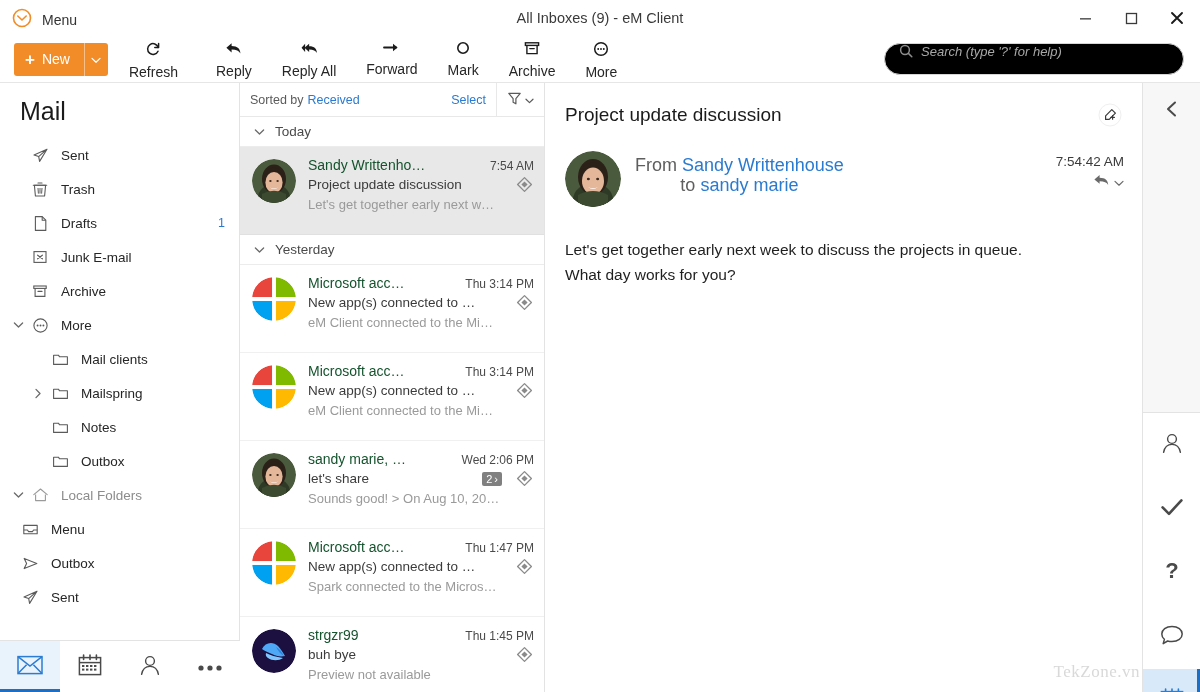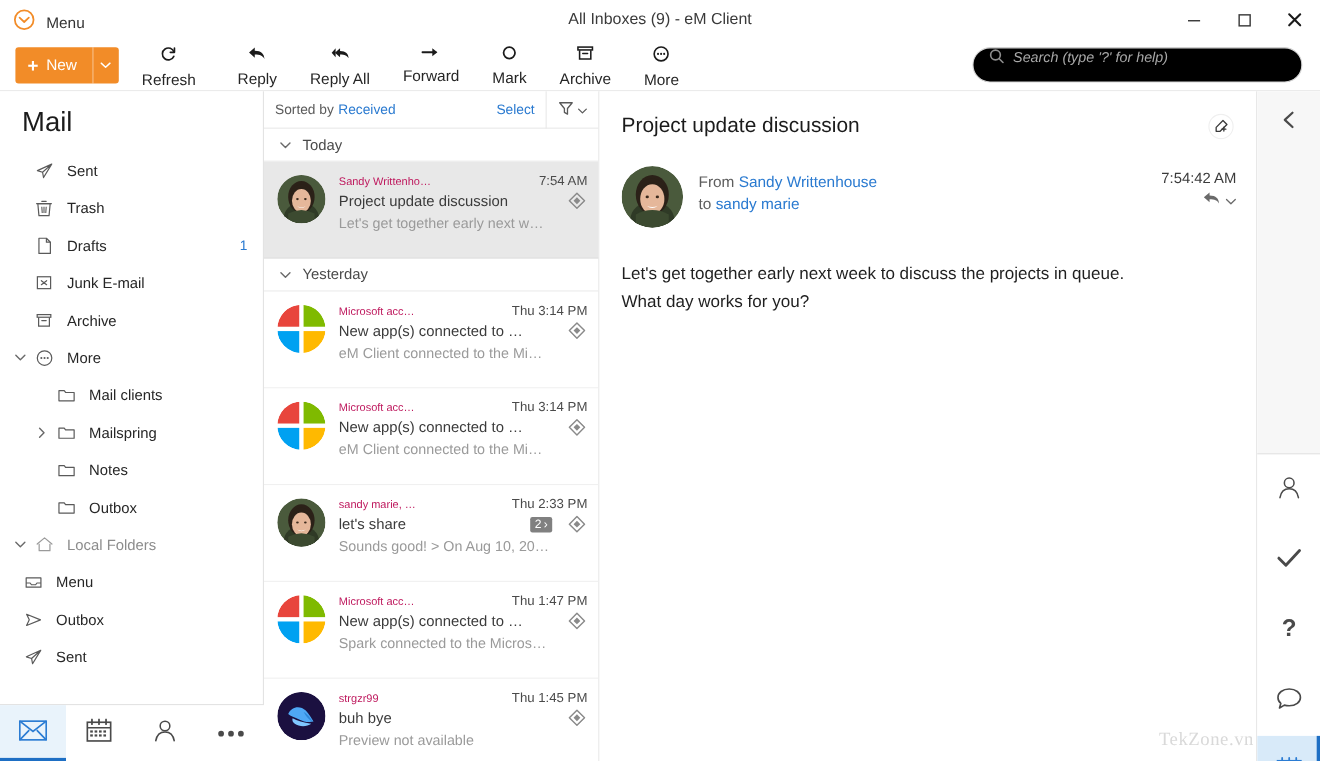--- a/index.html
+++ b/index.html
@@ -128,21 +128,21 @@
   }
   .msgrow {
     height: 88px; display: flex; padding: 10px 10px 0 12px; position: relative;
     border-bottom: 1px solid #f0f0f0; cursor: default;
   }
   .msgrow.selected { background: #e8e8e8; border-bottom-color: #e0e0e0; }
   .avatar { width: 44px; height: 44px; border-radius: 50%; flex: 0 0 44px; overflow: hidden; margin-top: 2px; }
   .mbody { flex: 1; min-width: 0; padding-left: 12px; }
   .mline1 { display: flex; align-items: baseline; }
   .msender {
-    font-size: 10px; color: #be185d; white-space: nowrap; overflow: hidden;
+    font-size: 14px; color: #14532d; white-space: nowrap; overflow: hidden;
     text-overflow: ellipsis; max-width: 148px;
   }
   .mtime { margin-left: auto; font-size: 12px; color: #4a4a4a; white-space: nowrap; padding-left: 6px; }
   .mline2 { display: flex; align-items: center; margin-top: 3px; }
   .msubject {
     font-size: 13.5px; color: #3b3b3b; white-space: nowrap; overflow: hidden;
     text-overflow: ellipsis; flex: 1; min-width: 0;
   }
   .count-badge {
     background: #808080; color: #fff; font-size: 11px; border-radius: 2px;
@@ -162,21 +162,21 @@
   }
   .rd-subject-row { display: flex; align-items: center; padding: 18px 18px 0 20px; }
   .rd-subject { font-size: 19px; color: #1b1b1b; }
   .rd-tag {
     margin-left: auto; width: 28px; height: 28px; border-radius: 50%;
     display: flex; align-items: center; justify-content: center; color: #3a3a3a; cursor: default;
   }
   .rd-from-row { display: flex; padding: 22px 18px 0 20px; }
   .rd-avatar { width: 56px; height: 56px; border-radius: 50%; overflow: hidden; flex: 0 0 56px; }
   .rd-names { padding-left: 14px; padding-top: 4px; }
-  .rd-l { font-size: 14px; color: #5e5e5e; line-height: 20px; }
+  .rd-l { font-size: 18px; color: #5e5e5e; line-height: 20px; text-align: center; }
   .rd-link { color: #2a7ad0; }
   .rd-right { margin-left: auto; text-align: right; padding-top: 3px; }
   .rd-time { font-size: 13.5px; color: #3b3b3b; }
   .rd-replyrow { display: flex; align-items: center; justify-content: flex-end; gap: 4px; margin-top: 4px; color: #6a6a6a; cursor: default; }
   .rd-body {
     padding: 30px 24px 0 20px; font-size: 15.5px; color: #1f1f1f; line-height: 25px;
   }
 
   
   .rail {
@@ -683,21 +683,21 @@
                 <path d="M12.6 17 Q22 5 31.4 17 Q31.4 10 22 8.4 Q12.6 10 12.6 17 Z" fill="#2b2118"></path>
                 <ellipse cx="18.4" cy="22" rx="1.2" ry="1" fill="#3b2a1d"></ellipse>
                 <ellipse cx="25.6" cy="22" rx="1.2" ry="1" fill="#3b2a1d"></ellipse>
                 <path d="M18 28.4 Q22 31.4 26 28.4 Q22 30.4 18 28.4 Z" fill="#fff"></path>
                 <path d="M10 35 Q22 28.6 34 35 L34 44 L10 44 Z" fill="#3c4a30"></path>
               </g>
             </svg></div>
           <div class="mbody">
             <div class="mline1">
               <span class="msender">sandy marie, …</span>
-              <span class="mtime">Thu 2:33 PM</span>
+              <span class="mtime">Wed 2:06 PM</span>
             </div>
             <div class="mline2">
               <span class="msubject">let's share</span>
               <span class="count-badge">
                 <span>2</span>
                 <span>›</span>
               </span>
               <span class="flagicon">
                 <svg width="17" height="17" viewBox="0 0 17 17">
                   <path d="M8.5 1.6 L15.4 8.5 L8.5 15.4 L1.6 8.5 Z" fill="none" stroke="#8a8a8a" stroke-width="1.3" stroke-linejoin="round"></path>

